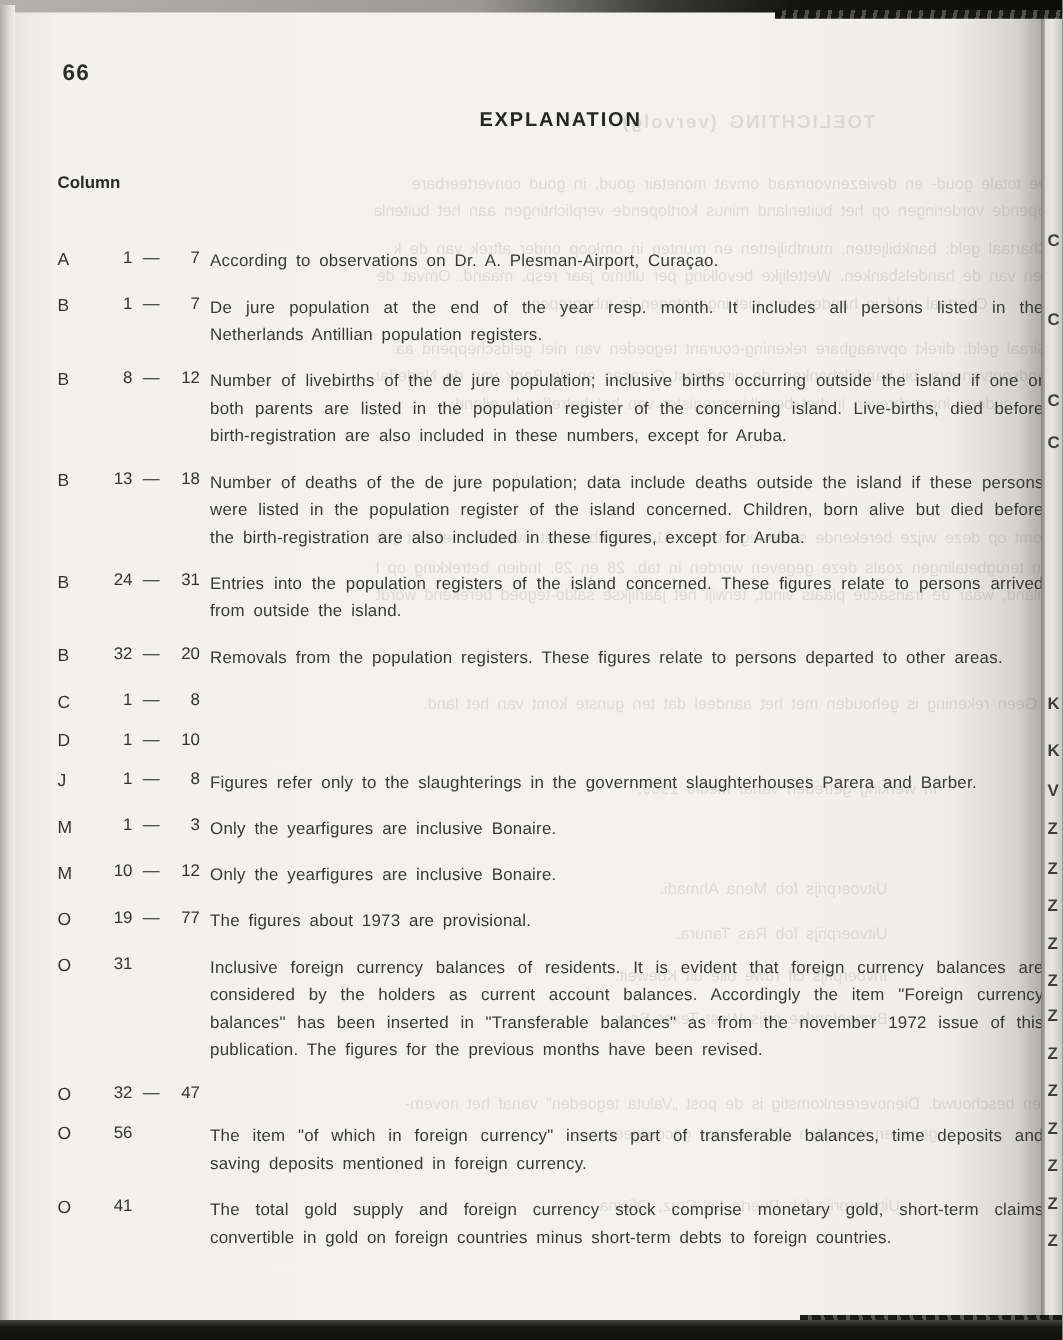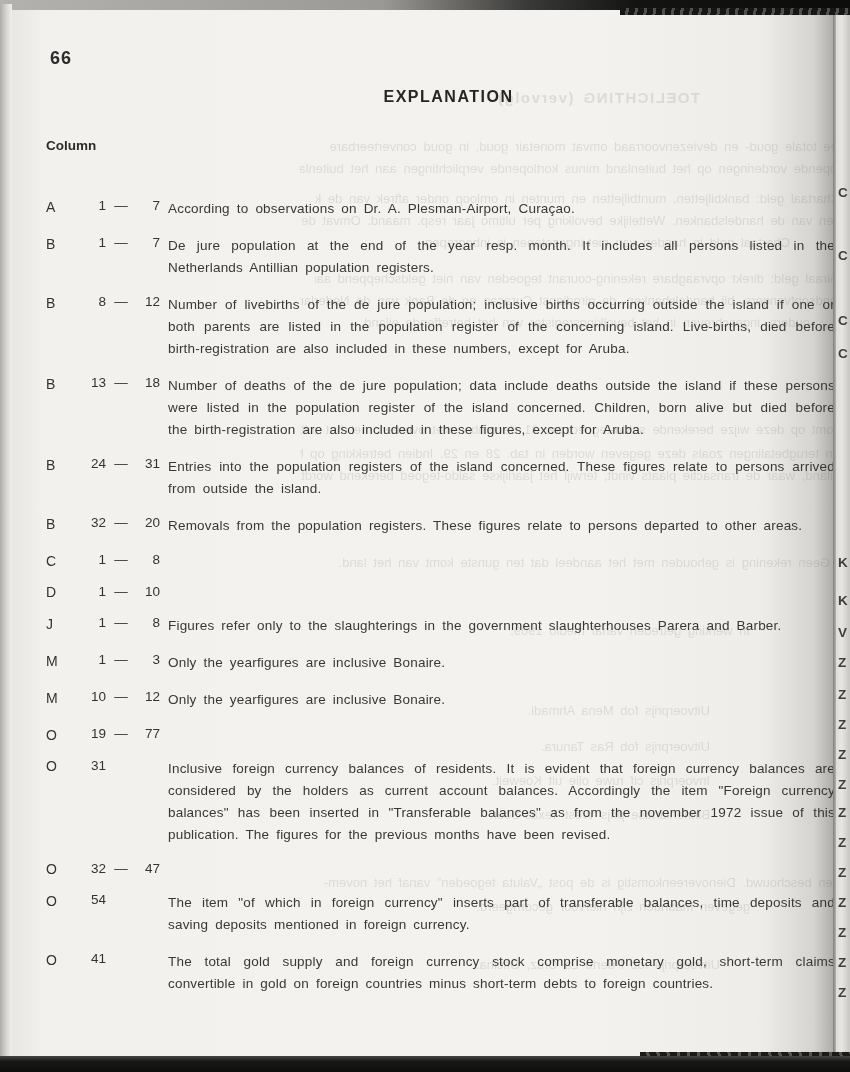--- a/index.html
+++ b/index.html
@@ -188,20 +188,21 @@
           </span>
           <p class="desc">Only the yearfigures are inclusive Bonaire.</p>
         </div>
         <div class="entry">
           <span class="col-letter">O</span>
           <span class="col-range">
             <span class="n1">19</span>
             <span class="dash">—</span>
             <span class="n2">77</span>
           </span>
+          <p class="desc">The figures about 1973 are provisional.</p>
         </div>
         <div class="entry">
           <span class="col-letter">O</span>
           <span class="col-range">
             <span class="n1">31</span>
             <span class="dash"></span>
             <span class="n2"></span>
           </span>
           <p class="desc">Inclusive foreign currency balances of residents. It is evident that foreign currency balances are considered by the holders as current account balances. Accordingly the item "Foreign currency balances" has been inserted in "Transferable balances" as from the november 1972 issue of this publication. The figures for the previous months have been revised.</p>
         </div>
@@ -209,21 +210,21 @@
           <span class="col-letter">O</span>
           <span class="col-range">
             <span class="n1">32</span>
             <span class="dash">—</span>
             <span class="n2">47</span>
           </span>
         </div>
         <div class="entry">
           <span class="col-letter">O</span>
           <span class="col-range">
-            <span class="n1">54</span>
+            <span class="n1">56</span>
             <span class="dash"></span>
             <span class="n2"></span>
           </span>
           <p class="desc">The item "of which in foreign currency" inserts part of transferable balances, time deposits and saving deposits mentioned in foreign currency.</p>
         </div>
         <div class="entry">
           <span class="col-letter">O</span>
           <span class="col-range">
             <span class="n1">41</span>
             <span class="dash"></span>

